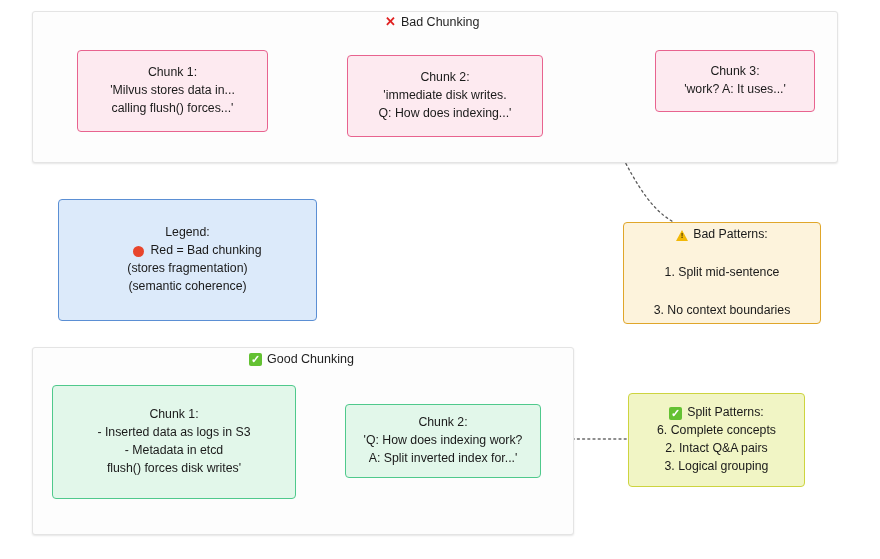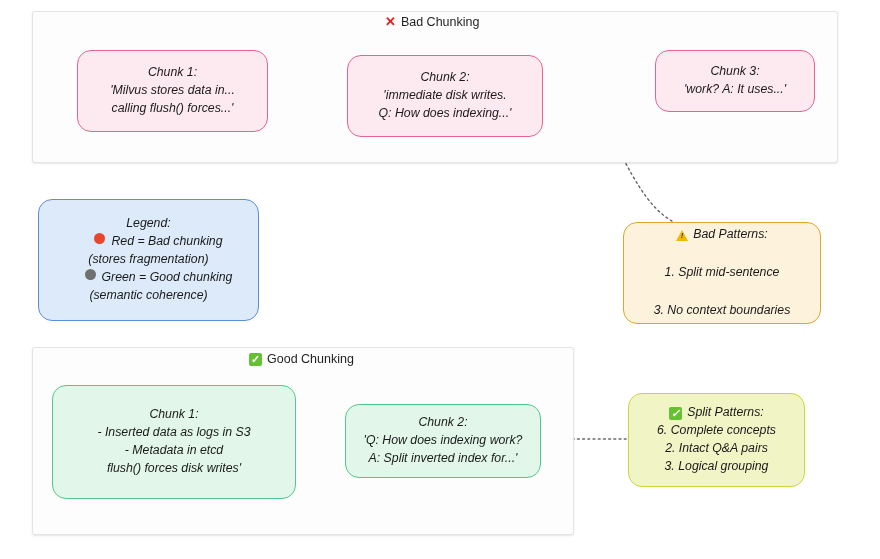--- a/index.html
+++ b/index.html
@@ -64,27 +64,26 @@
   }
 
   
   .node {
     position: absolute;
     box-sizing: border-box;
     display: flex;
     flex-direction: column;
     align-items: center;
     justify-content: center;
-    border-radius: 14px;
+    border-radius: 4px;
     text-align: center;
     line-height: 1.45;
     font-size: 12.3px;
     color: #1a1a1a;
     padding: 6px 0;
-    font-style: italic;
   }
   .node .ln { white-space: nowrap; }
 
   .node-red {
     background: #fdeaf0;
     border: 1.6px solid #e8638f;
   }
   .node-green {
     background: #e2f7ea;
     border: 1.6px solid #4fc98c;
@@ -98,21 +97,21 @@
     border: 1.5px solid #e0a62a;
   }
   .node-yellow {
     background: #f1f5c5;
     border: 1.5px solid #cdd43f;
   }
 
   
   .legend-row {
     display: flex;
-    align-items: flex-start;
+    align-items: center;
     justify-content: center;
     gap: 6px;
     white-space: nowrap;
     margin-left: 20px;
   }
   .dot {
     width: 11px;
     height: 11px;
     border-radius: 50%;
     display: inline-block;
@@ -197,31 +196,27 @@
     <span class="ln">Chunk 2:</span>
     <span class="ln">'immediate disk writes.</span>
     <span class="ln">Q: How does indexing...'</span>
   </div>
 
   <div class="node node-red" style="left:655px; top:50px; width:160px; height:62px;">
     <span class="ln">Chunk 3:</span>
     <span class="ln">'work? A: It uses...'</span>
   </div>
 
-  <div class="node node-blue" style="left:38px; top:199px; width:221px; height:122px;">
+  <div class="node node-blue" style="left:58px; top:199px; width:259px; height:122px;">
     <span class="ln">Legend:</span>
     <div class="legend-row">
       <span class="dot dot-red"></span>
       <span>Red = Bad chunking</span>
     </div>
     <span class="ln">(stores fragmentation)</span>
-    <div class="legend-row">
-      <span class="dot dot-gray"></span>
-      <span>Green = Good chunking</span>
-    </div>
     <span class="ln">(semantic coherence)</span>
   </div>
 
   <div class="node node-orange" style="left:623px; top:222px; width:198px; height:102px;gap:20px;">
     <div class="hdr-row">
       <span class="warn-tri"></span>
       <span>Bad Patterns:</span>
     </div>
     <span class="ln">1. Split mid-sentence</span>
     <span class="ln">3. No context boundaries</span>

